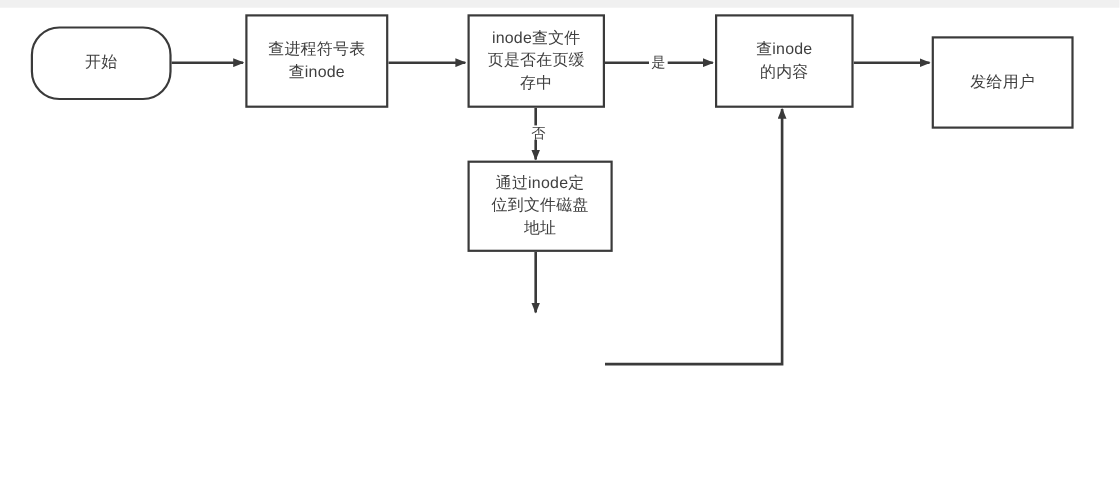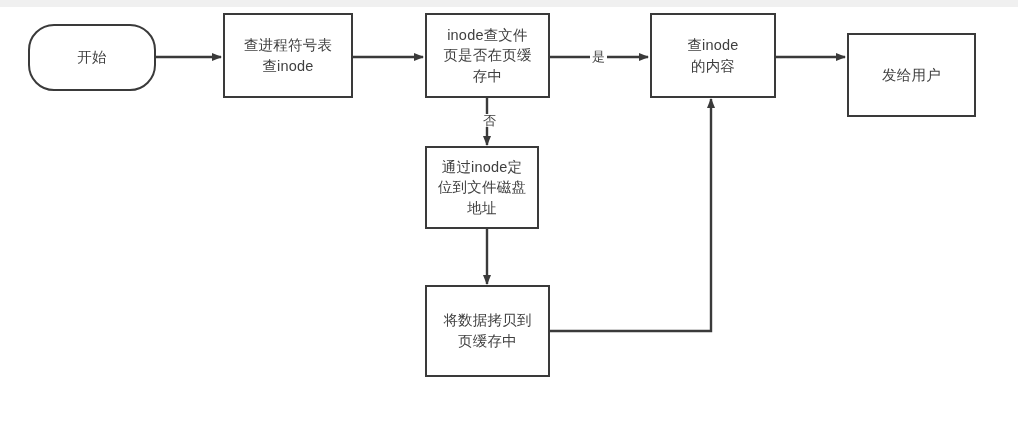--- a/index.html
+++ b/index.html
@@ -111,28 +111,24 @@
 
   <div class="node" style="left:650px; top:13px; width:126px; height:85px;">
     <span class="node-label">查inode
 的内容</span>
   </div>
 
   <div class="node" style="left:847px; top:13px; width:129px; height:84px;margin-top:20px;">
     <span class="node-label">发给用户</span>
   </div>
 
-  <div class="node" style="left:425px; top:146px; width:114px; height:83px;">
+  <div class="node" style="left:425px; top:146px; width:132px; height:83px;">
     <span class="node-label">通过inode定
 位到文件磁盘
 地址</span>
   </div>
 
-  <div class="node" style="left:425px; top:285px; width:125px; height:92px;">
-    <span class="node-label">将数据拷贝到
-页缓存中</span>
-  </div>
 
   <div class="edge-label" style="left:590px; top:50px;">是</div>
 
   <div class="edge-label" style="left:481px; top:114px;">否</div>
 
 </div>
 
 </body></html>

